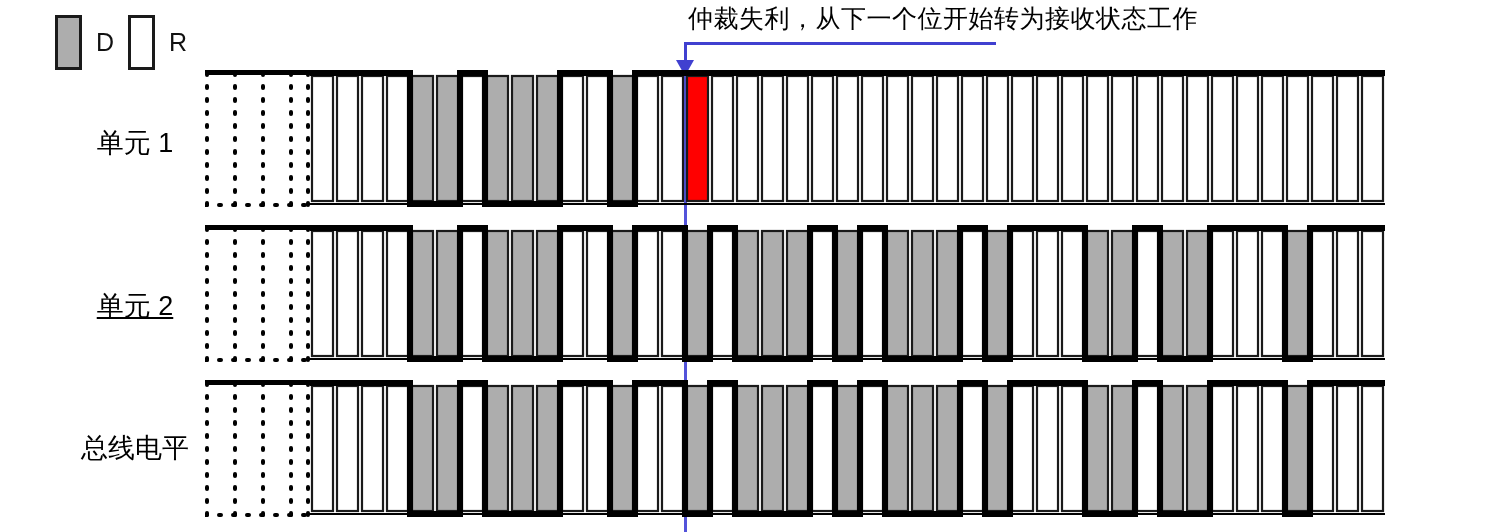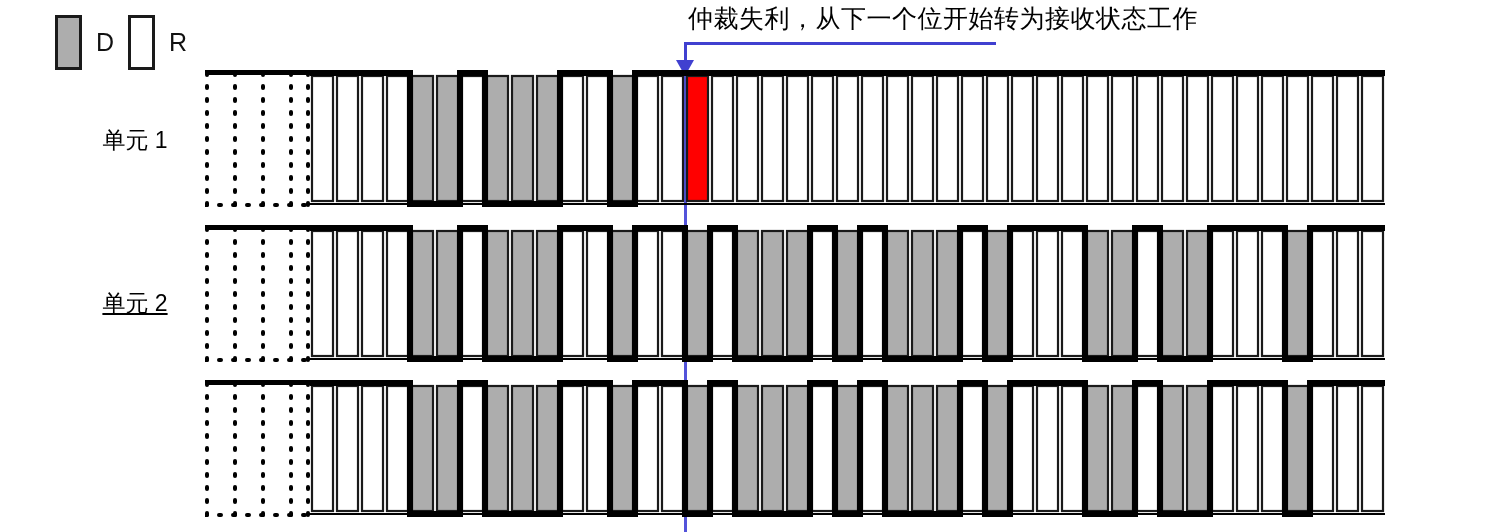--- a/index.html
+++ b/index.html
@@ -34,21 +34,21 @@
     border-top:16px solid #4040D0;
   }
   #marker-line{
     position:absolute;left:684px;top:70px;width:3px;height:462px;background:#4a4ad8;
     opacity:.95;
   }
 
   
   .row-label{
     position:absolute;left:60px;width:150px;text-align:center;
-    font-size:23px;color:#000;
+    font-size:27px;color:#000;
   }
 
   
   .wave-row{position:absolute;left:205px;width:1182px;height:137px;}
   .dots{position:absolute;left:0;top:0;width:105px;height:137px;}
   .wave{position:absolute;left:105px;top:0;height:137px;}
   .wave svg{display:block;}
 </style>
 </head>
 <body>
@@ -63,20 +63,21 @@
   </div>
 
   <div id="annotation-text">仲裁失利，从下一个位开始转为接收状态工作</div>
   <div id="annotation-line"></div>
   <div id="annotation-stem"></div>
   <div id="annotation-arrowhead"></div>
   <div id="marker-line"></div>
 
   <div class="row-label" style="top:125px;">单元 1</div>
   <div class="row-label" style="top:288px;text-decoration:underline;">单元 2</div>
+  <div class="row-label" style="top:430px;">总线电平</div>
 
   <div class="wave-row" style="top:70px;">
     <div class="dots"><svg width="105" height="137">
           <rect x="0" y="0" width="105" height="5" fill="#000"></rect>
           <line x1="0" y1="135" x2="105" y2="135" stroke="#000" stroke-width="4" stroke-dasharray="2 12" stroke-linecap="round"></line>
           <line x1="2" y1="3" x2="2" y2="135" stroke="#000" stroke-width="4" stroke-dasharray="2 11" stroke-linecap="round"></line>
           <line x1="30" y1="3" x2="30" y2="135" stroke="#000" stroke-width="4" stroke-dasharray="2 11" stroke-linecap="round"></line>
           <line x1="58" y1="3" x2="58" y2="135" stroke="#000" stroke-width="4" stroke-dasharray="2 11" stroke-linecap="round"></line>
           <line x1="86" y1="3" x2="86" y2="135" stroke="#000" stroke-width="4" stroke-dasharray="2 11" stroke-linecap="round"></line>
           <line x1="103" y1="3" x2="103" y2="135" stroke="#000" stroke-width="4" stroke-dasharray="2 11" stroke-linecap="round"></line>

